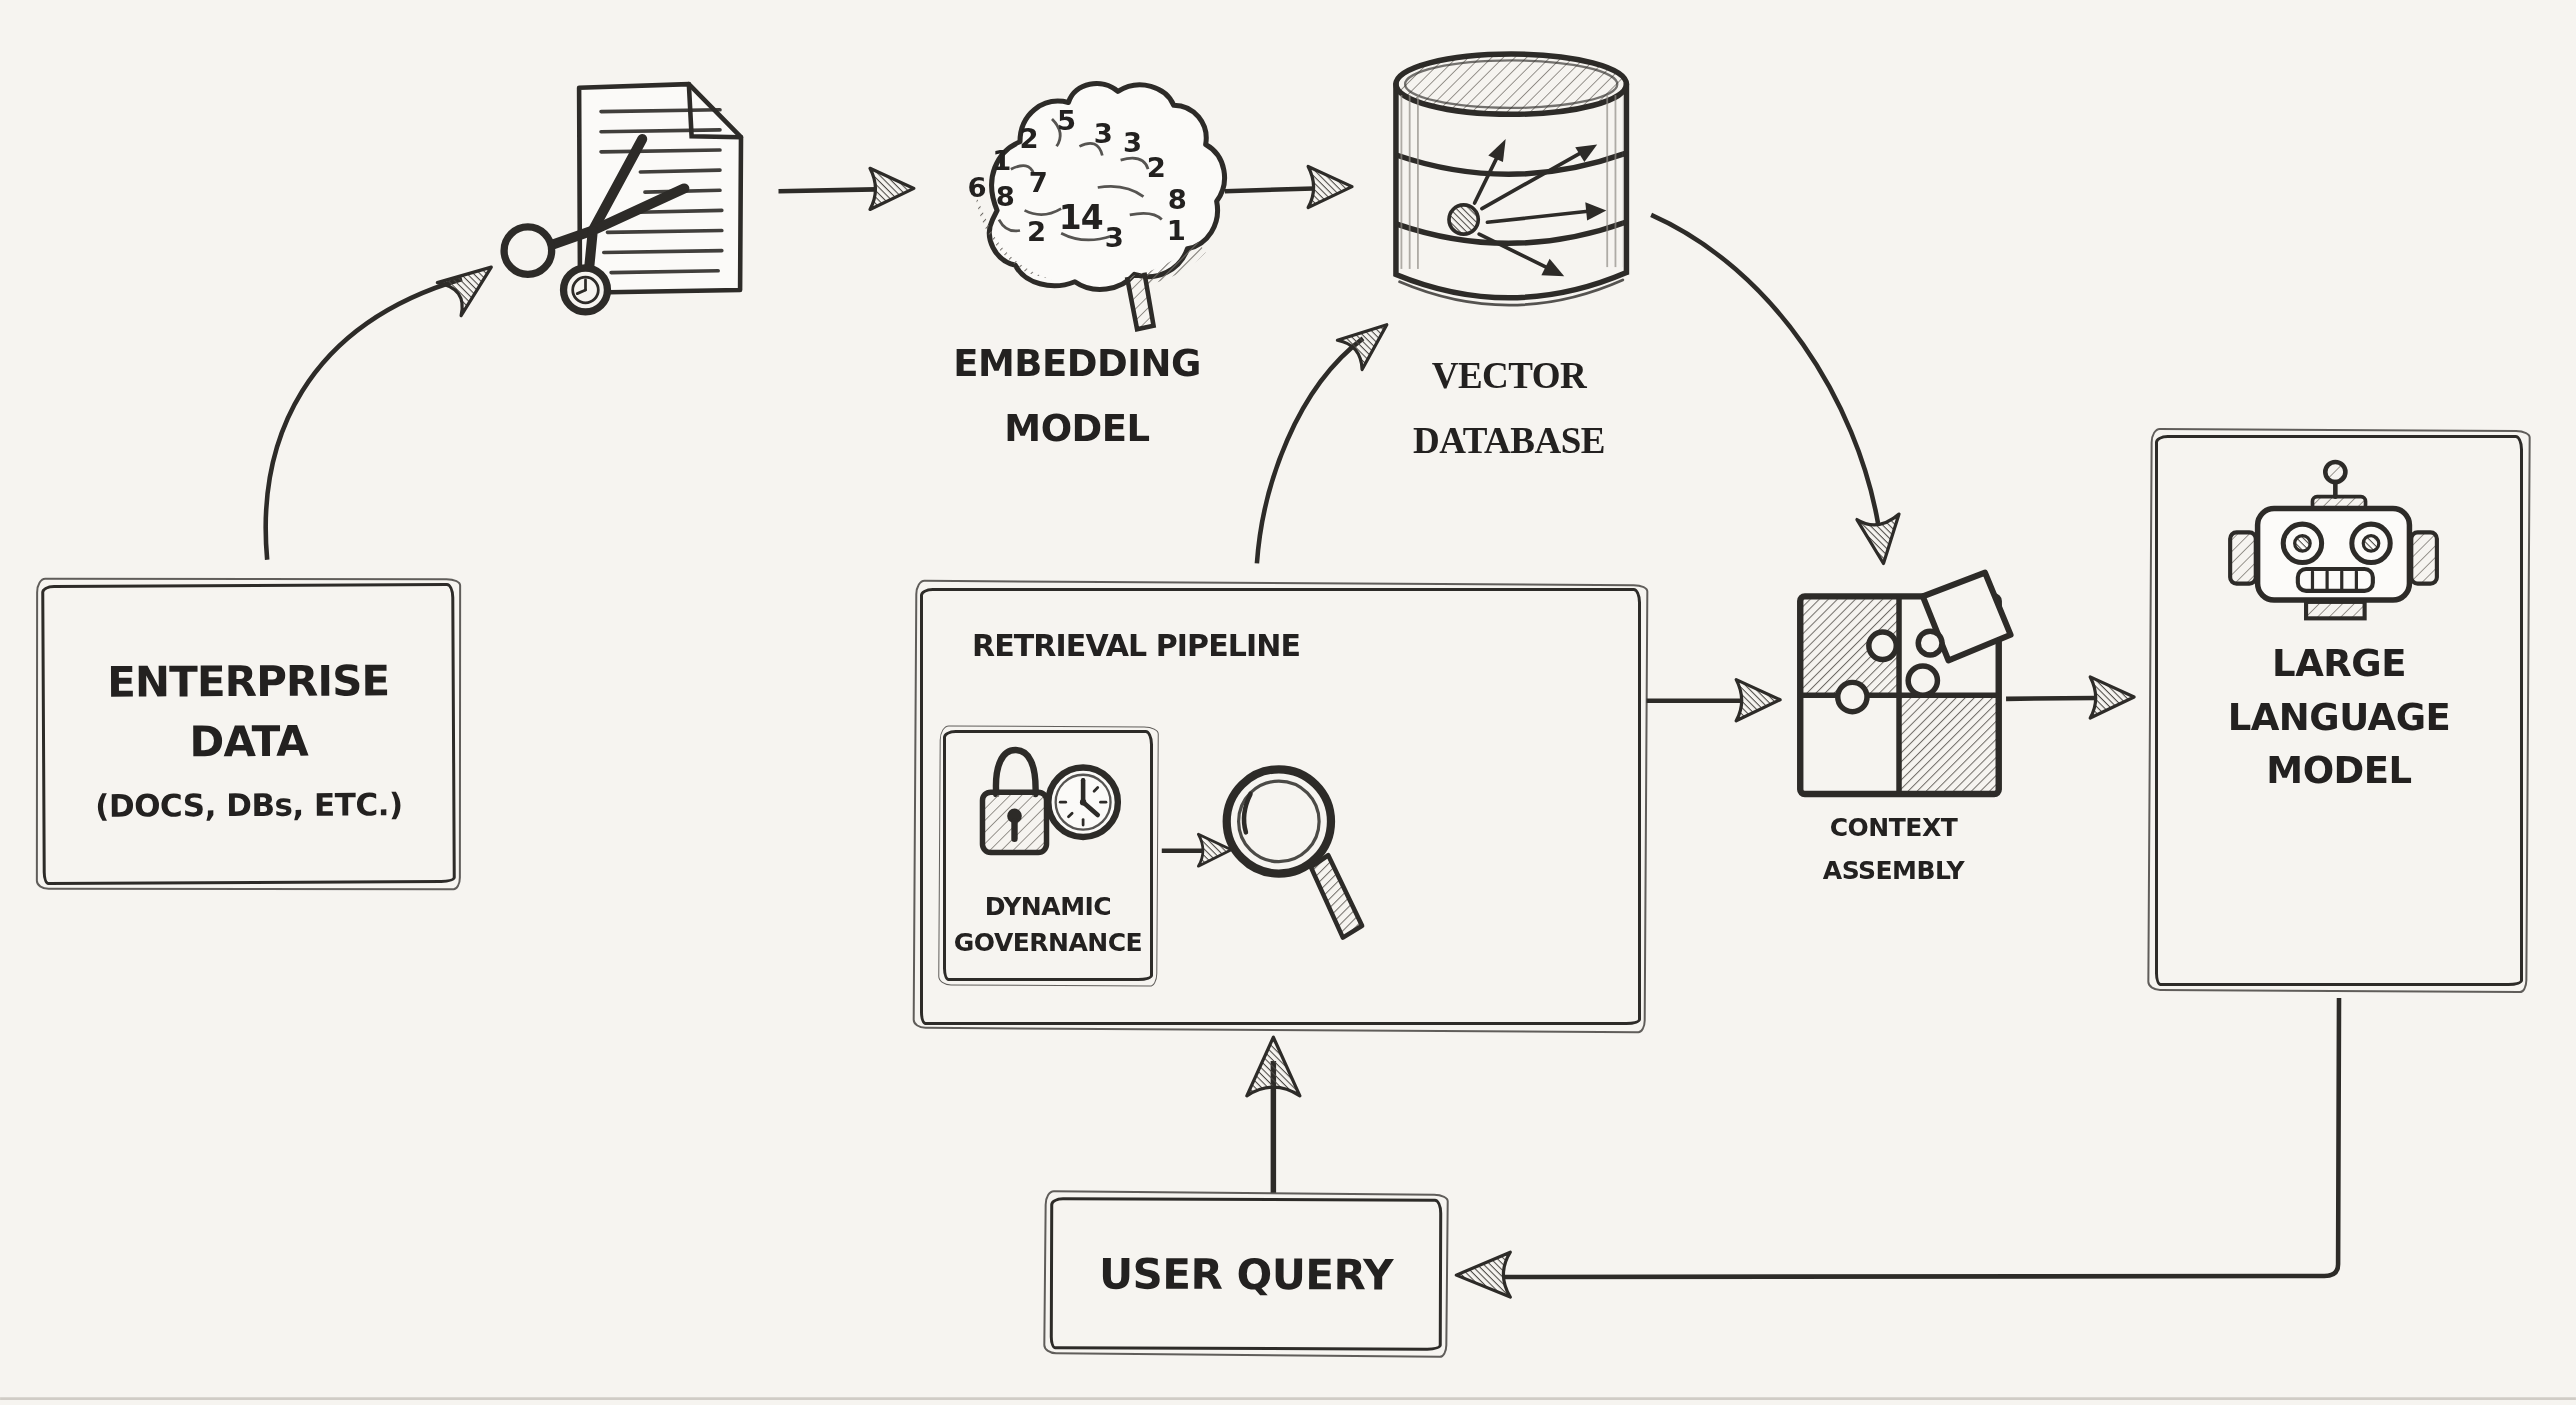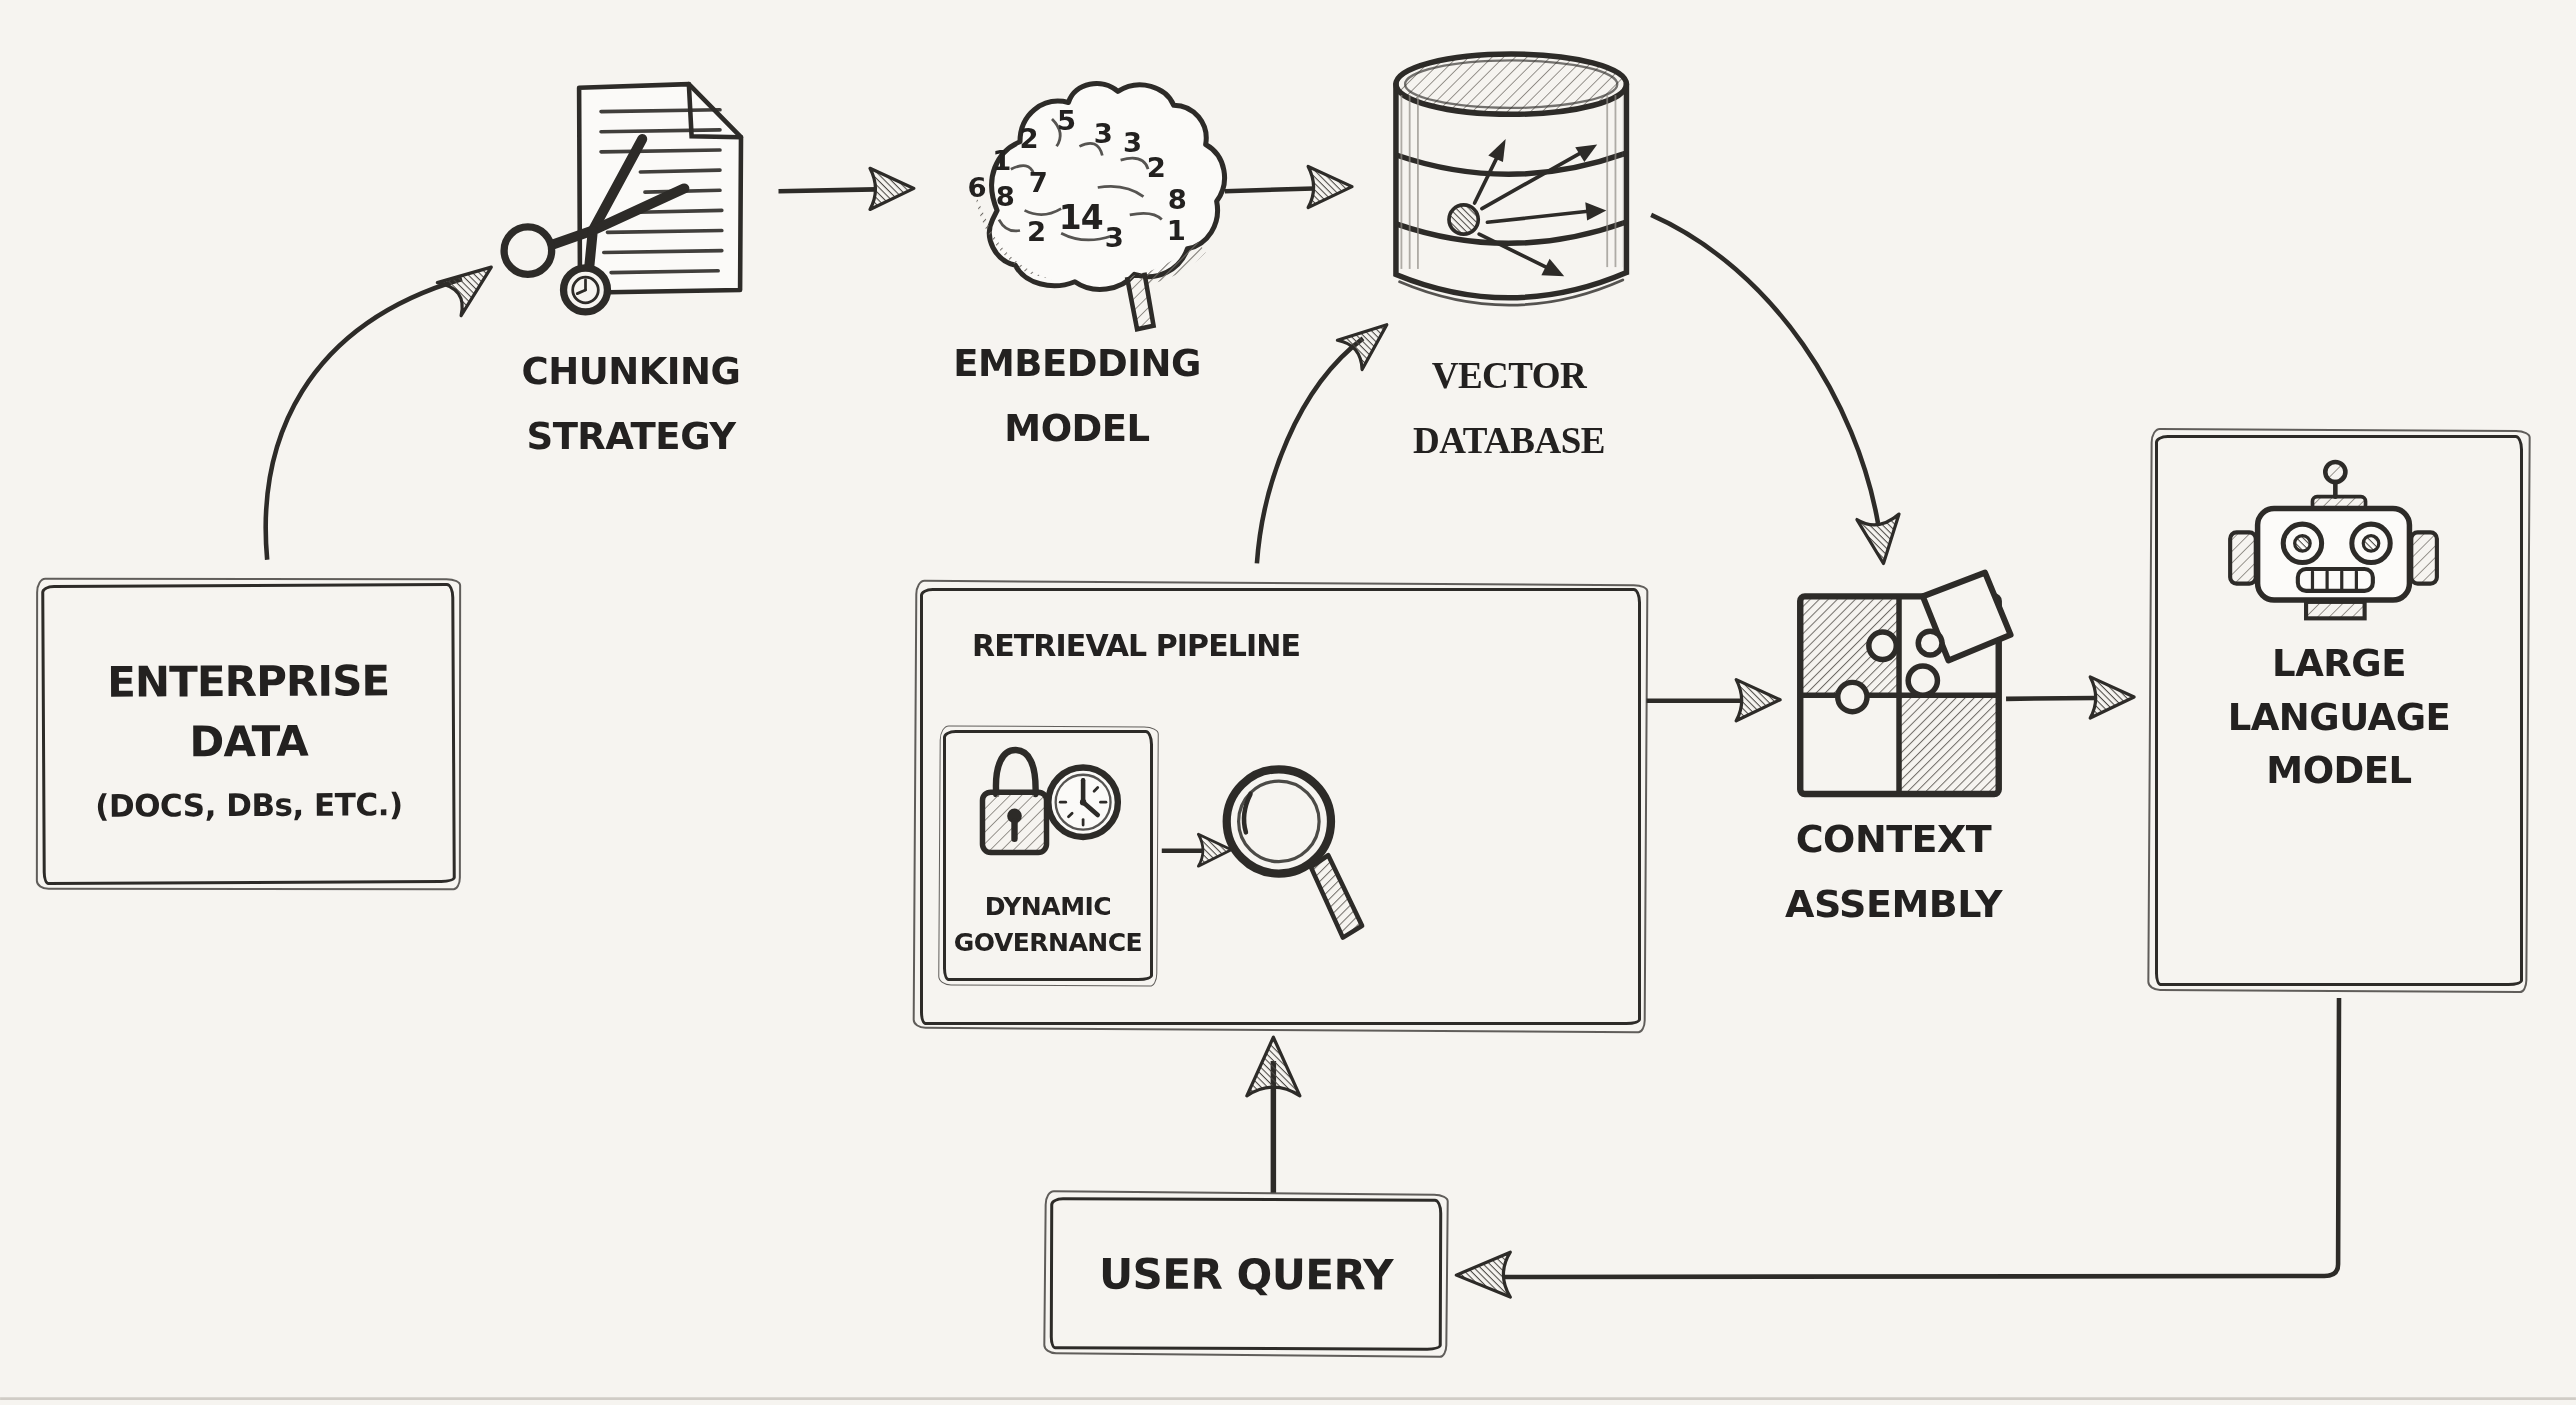--- a/index.html
+++ b/index.html
@@ -35,21 +35,21 @@
   .box-userquery{ left:1050px; top:1198px; width:392px; height:152px;
     display:flex; align-items:center; justify-content:center; transform:rotate(.2deg); }
 
   .t-big{ font-size:42px; font-weight:bold; letter-spacing:-0.9px; line-height:1.74; }
   .t-sub{ font-size:31px; font-weight:bold; letter-spacing:-0.5px; margin-top:9.1px; }
   .lbl{ position:absolute; text-align:center; font-weight:bold; letter-spacing:-0.5px; }
   .lbl-node{ font-size:37px; line-height:1.75; }
   .lbl-chunking{ left:471px; top:340px; width:320px; }
   .lbl-embedding{ left:940px; top:332px; width:274px; }
   .lbl-vectordb{ left:1372px; top:344px; width:274px;font-family:Liberation Serif, serif; }
-  .lbl-context{ left:1729px; top:807px; width:329px; font-size:38px; line-height:1.7; }
+  .lbl-context{ left:1729px; top:807px; width:329px; font-size:25px; line-height:1.7; }
   .retrieval-title{ position:absolute; left:49px; top:37px; font-size:30px; font-weight:bold; letter-spacing:-0.9px; }
   .gov-text{ position:absolute; left:0; bottom:16.5px; width:100%; text-align:center;
     font-size:25px; font-weight:bold; line-height:1.45; letter-spacing:-0.5px; }
   .llm-text{ padding-top:199px; font-size:37px; font-weight:bold; line-height:1.45; letter-spacing:-0.5px; }
   .uq-text{ font-size:42px; font-weight:bold; letter-spacing:-0.5px; }
 
   .bn{ font-family:"DejaVu Sans","Liberation Sans",sans-serif; font-size:30px; font-weight:bold;
        fill:#232120; text-anchor:middle; }
   .bn-lg{ font-size:36px; }
 </style>
@@ -265,24 +265,20 @@
 
     <line x1="0" y1="1529" x2="2816" y2="1529" stroke="#c7c3bc" stroke-width="3" opacity=".8"></line>
   </svg>
 
   <div class="box box-enterprise">
     <div class="t-big">ENTERPRISE</div>
     <div class="t-big" style="margin-top:-12.8px">DATA</div>
     <div class="t-sub">(DOCS, DBs, ETC.)</div>
   </div>
 
-  <div class="lbl lbl-node lbl-chunking">
-    <div>CHUNKING</div>
-    <div>STRATEGY</div>
-  </div>
 
   <div class="lbl lbl-node lbl-embedding">
     <div>EMBEDDING</div>
     <div>MODEL</div>
   </div>
 
   <div class="lbl lbl-node lbl-vectordb">
     <div>VECTOR</div>
     <div>DATABASE</div>
   </div>

